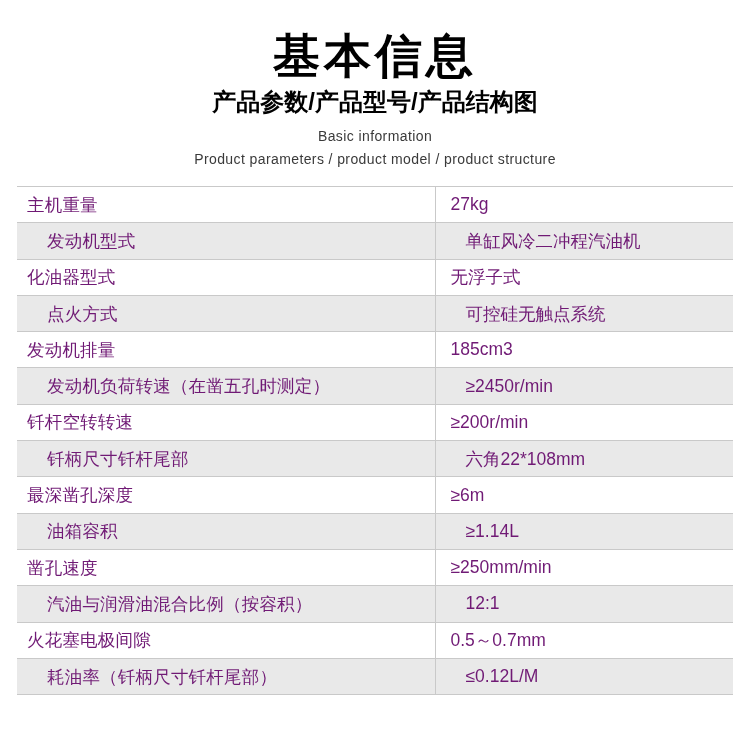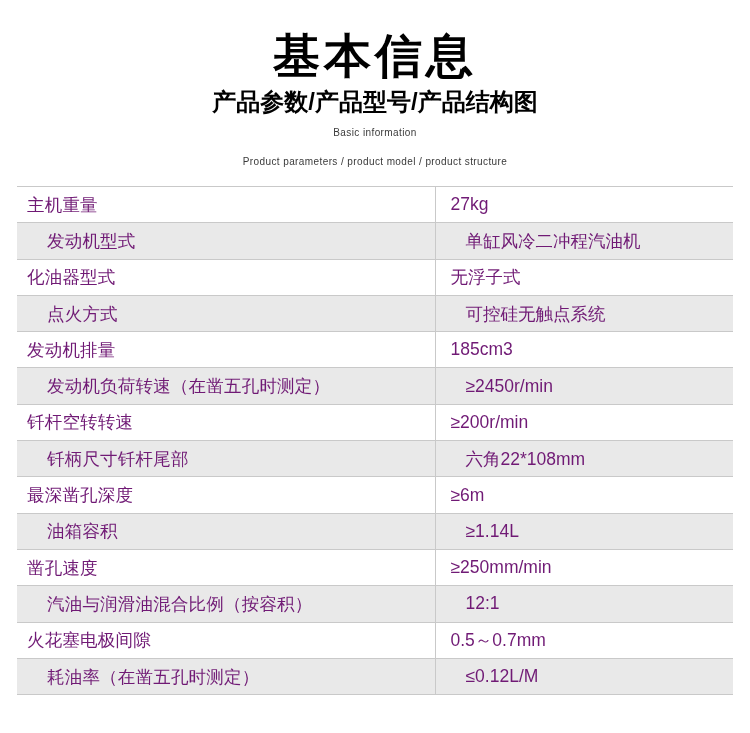--- a/index.html
+++ b/index.html
@@ -36,29 +36,29 @@
   }
   .title-sub {
     font-size: 24px;
     font-weight: bold;
     color: #000000;
     letter-spacing: 0px;
     margin-top: 0;
     line-height: 1.3;
   }
   .title-en {
-    font-size: 10px;
+    font-size: 14px;
     color: #3a3a3a;
     margin-top: 9px;
     letter-spacing: 0.4px;
     line-height: 1.45;
   }
   .title-en .en-line2 {
     display: block;
-    margin-top: 14px;
+    margin-top: 2px;
   }
   
   .spec-table {
     position: absolute;
     left: 17px;
     top: 186px;
     width: 716px;
     border-collapse: collapse;
     table-layout: fixed;
   }
@@ -154,19 +154,19 @@
       </tr>
       <tr class="shaded">
         <td class="label">汽油与润滑油混合比例（按容积）</td>
         <td class="value">12:1</td>
       </tr>
       <tr class="plain">
         <td class="label">火花塞电极间隙</td>
         <td class="value">0.5～0.7mm</td>
       </tr>
       <tr class="shaded">
-        <td class="label">耗油率（在凿五孔时测定）</td>
+        <td class="label">耗油率（钎柄尺寸钎杆尾部）</td>
         <td class="value">≤0.12L/M</td>
       </tr>
     </tbody>
   </table>
 
 </div>
 
 </body></html>

